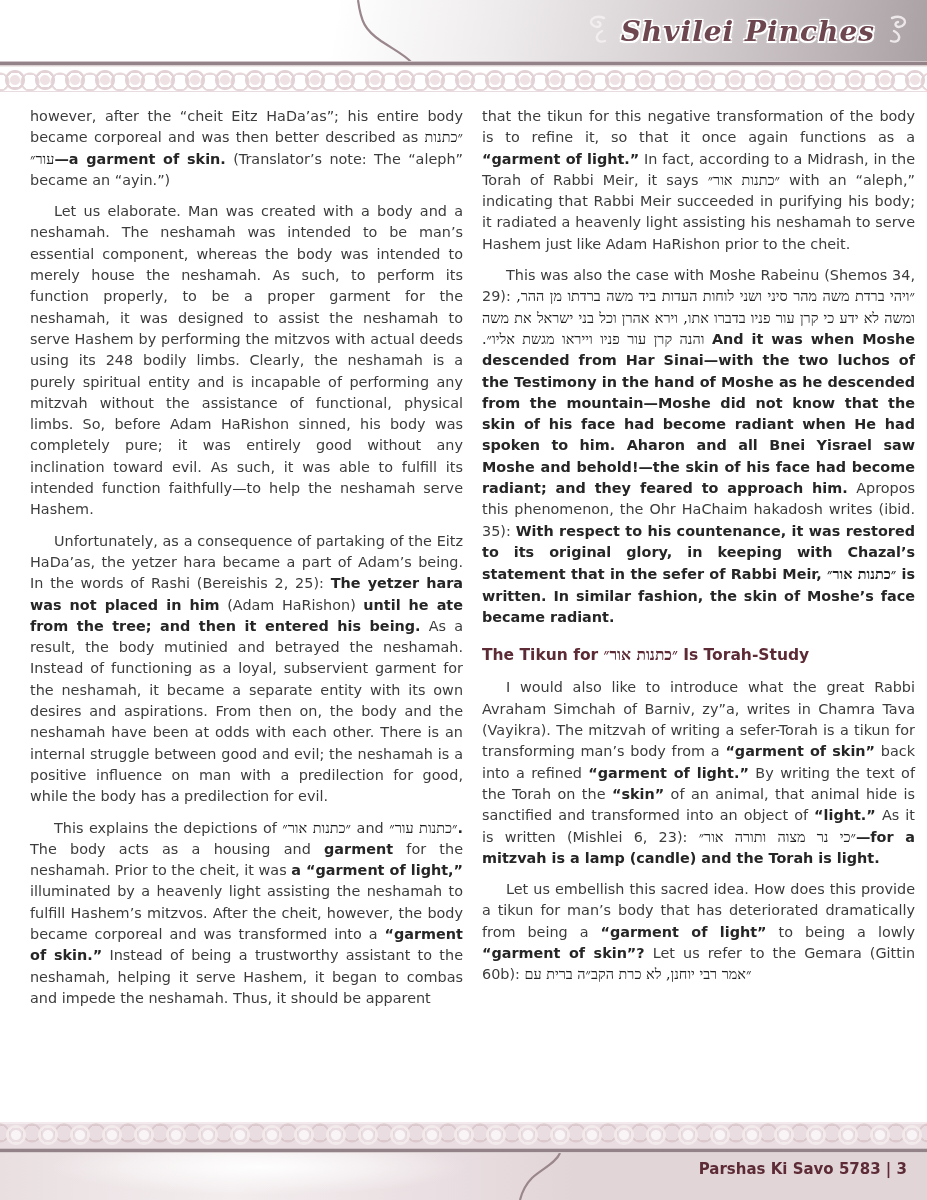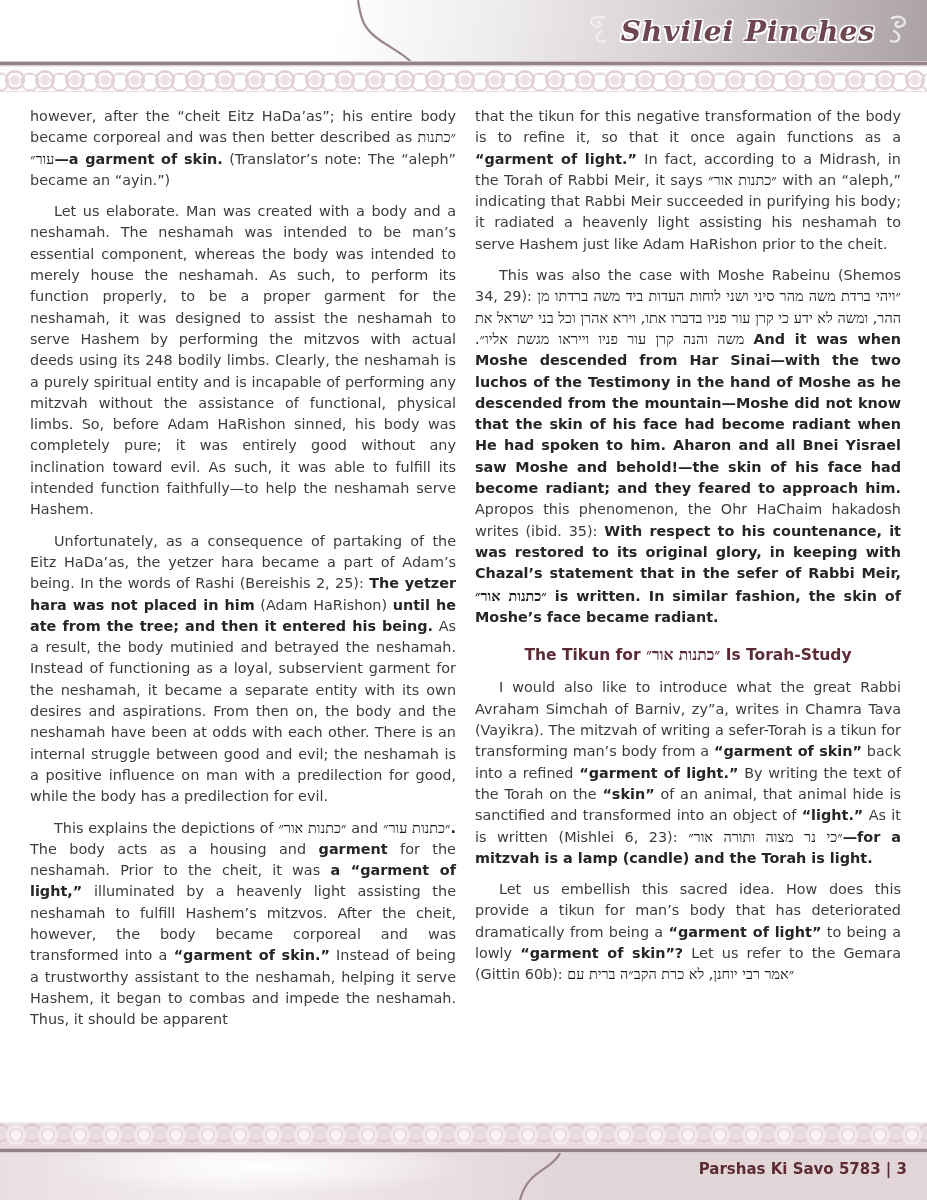--- a/index.html
+++ b/index.html
@@ -37,28 +37,28 @@
      background-image:
        radial-gradient(circle at 16px 13px,#f9f4f5 0 4.5px,transparent 5.5px),
        radial-gradient(circle at 16px 13px,transparent 0 7.5px,#f3eaec 7.5px 9.5px,transparent 10.5px),
        radial-gradient(circle at 0px 11px,transparent 0 7.5px,#dcc9ce 7.5px 9px,transparent 10px),
        radial-gradient(circle at 32px 11px,transparent 0 7.5px,#dcc9ce 7.5px 9px,transparent 10px),
        linear-gradient(to bottom,#f2eaec 0 2px,transparent 2px);
      background-size:32px 26px;}
 
   
   .content{position:absolute;top:96px;left:0;right:0;height:1026px;
-           padding:10px 26px 0 30px;box-sizing:border-box;
+           padding:10px 12px 0 30px;box-sizing:border-box;
            display:flex;gap:19px;overflow:hidden;}
   .column{flex:1;min-width:0;text-align:justify;font-size:14.4px;line-height:21.3px;color:#3c3c3c;}
   .para{margin:0 0 10px;}
   .para.indent{text-indent:24px;}
   .b{font-weight:bold;color:#262626;}
   .he{font-family:"DejaVu Serif",serif;color:#1d1d1d;}
-  .section-heading{margin:16px 0 11px;text-align:center;text-indent:0;
+  .section-heading{margin:16px 0 11px;text-align:left;text-indent:0;
                    color:#5c2b36;font-size:15.5px;font-weight:bold;}
   .section-heading .he{color:#5c2b36;}
 
   
   .footer{position:absolute;top:1153px;left:0;right:0;height:47px;
           background:
             radial-gradient(ellipse 300px 40px at 28% 30%,rgba(255,255,255,.95),rgba(255,255,255,0) 70%),
             linear-gradient(to right,#e9dfe1 0%,#f3edee 25%,#e9dee1 48%,#e2d5d8 62%,#e2d5d8 100%);}
   .footer-curve{position:absolute;left:498px;top:0;}
   .footer-text{position:absolute;right:20px;top:7px;font-weight:bold;font-size:15px;color:#5c2b36;}

